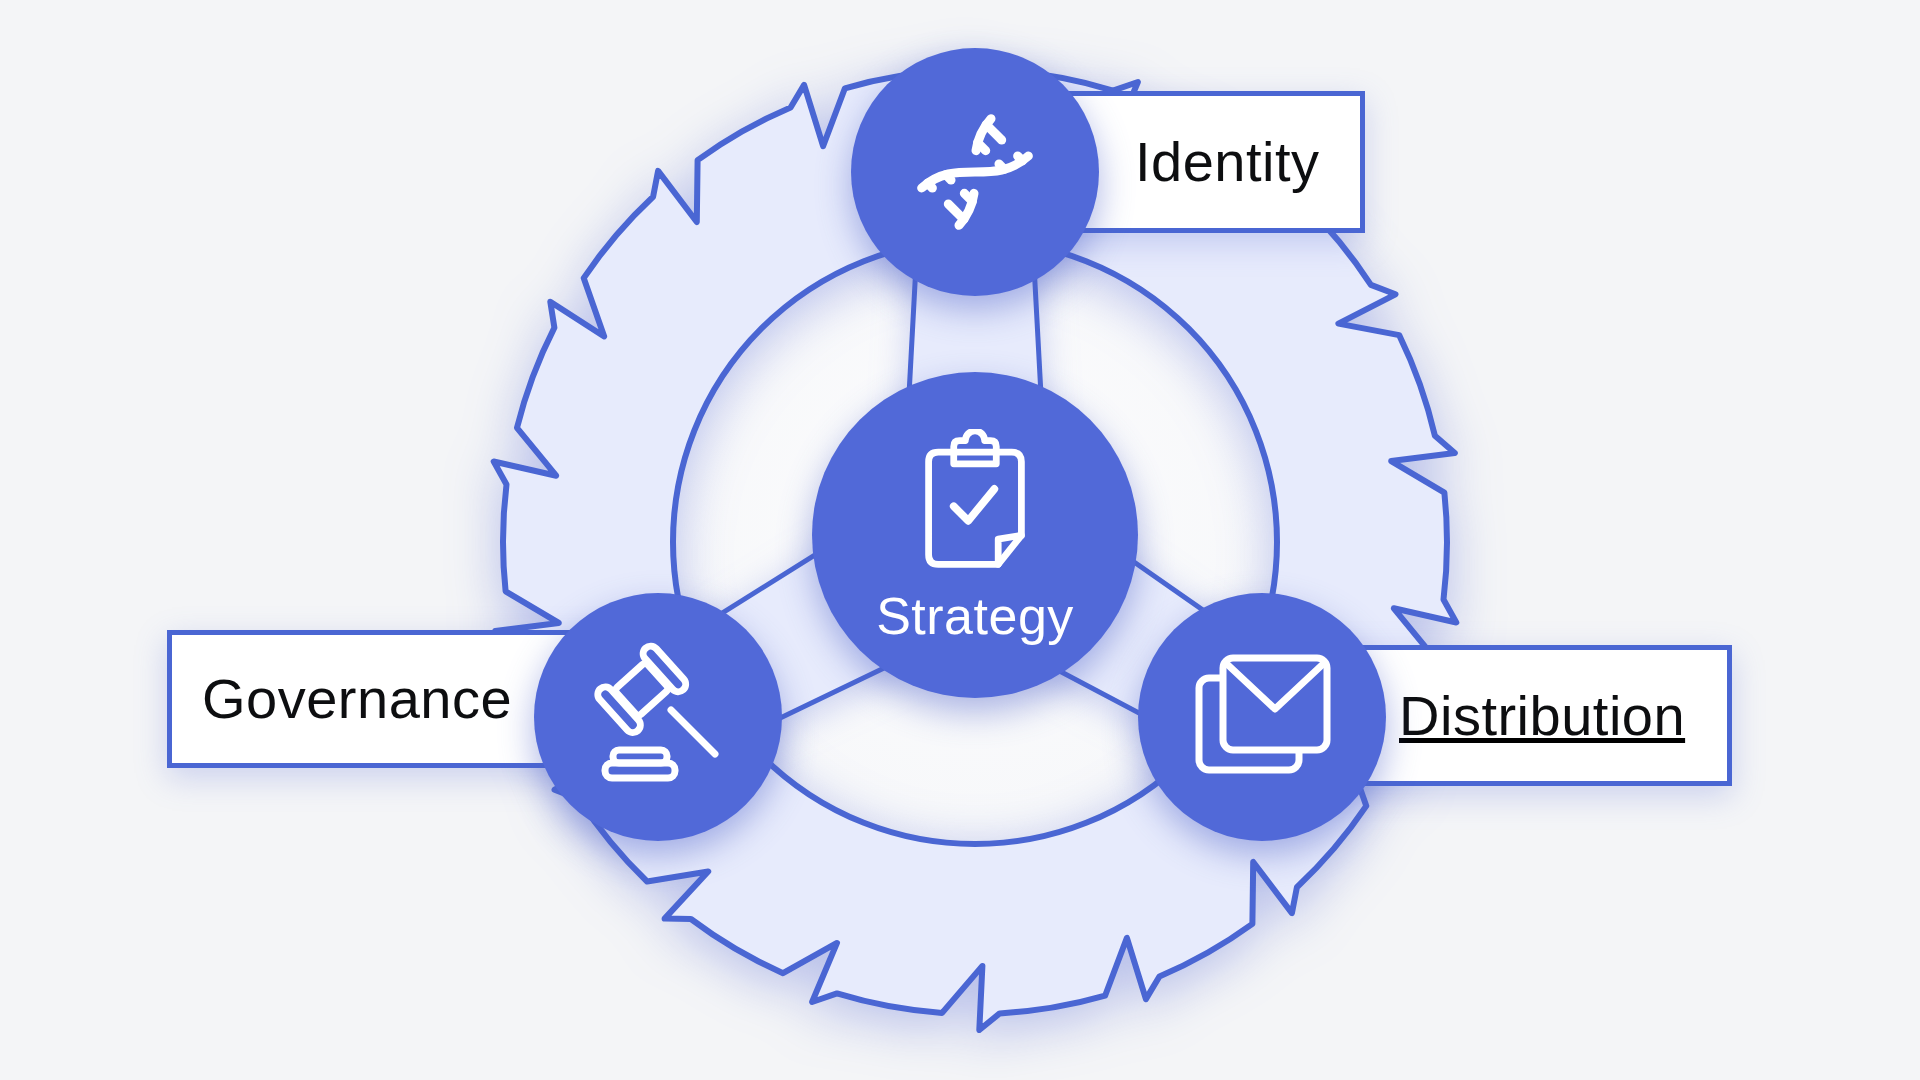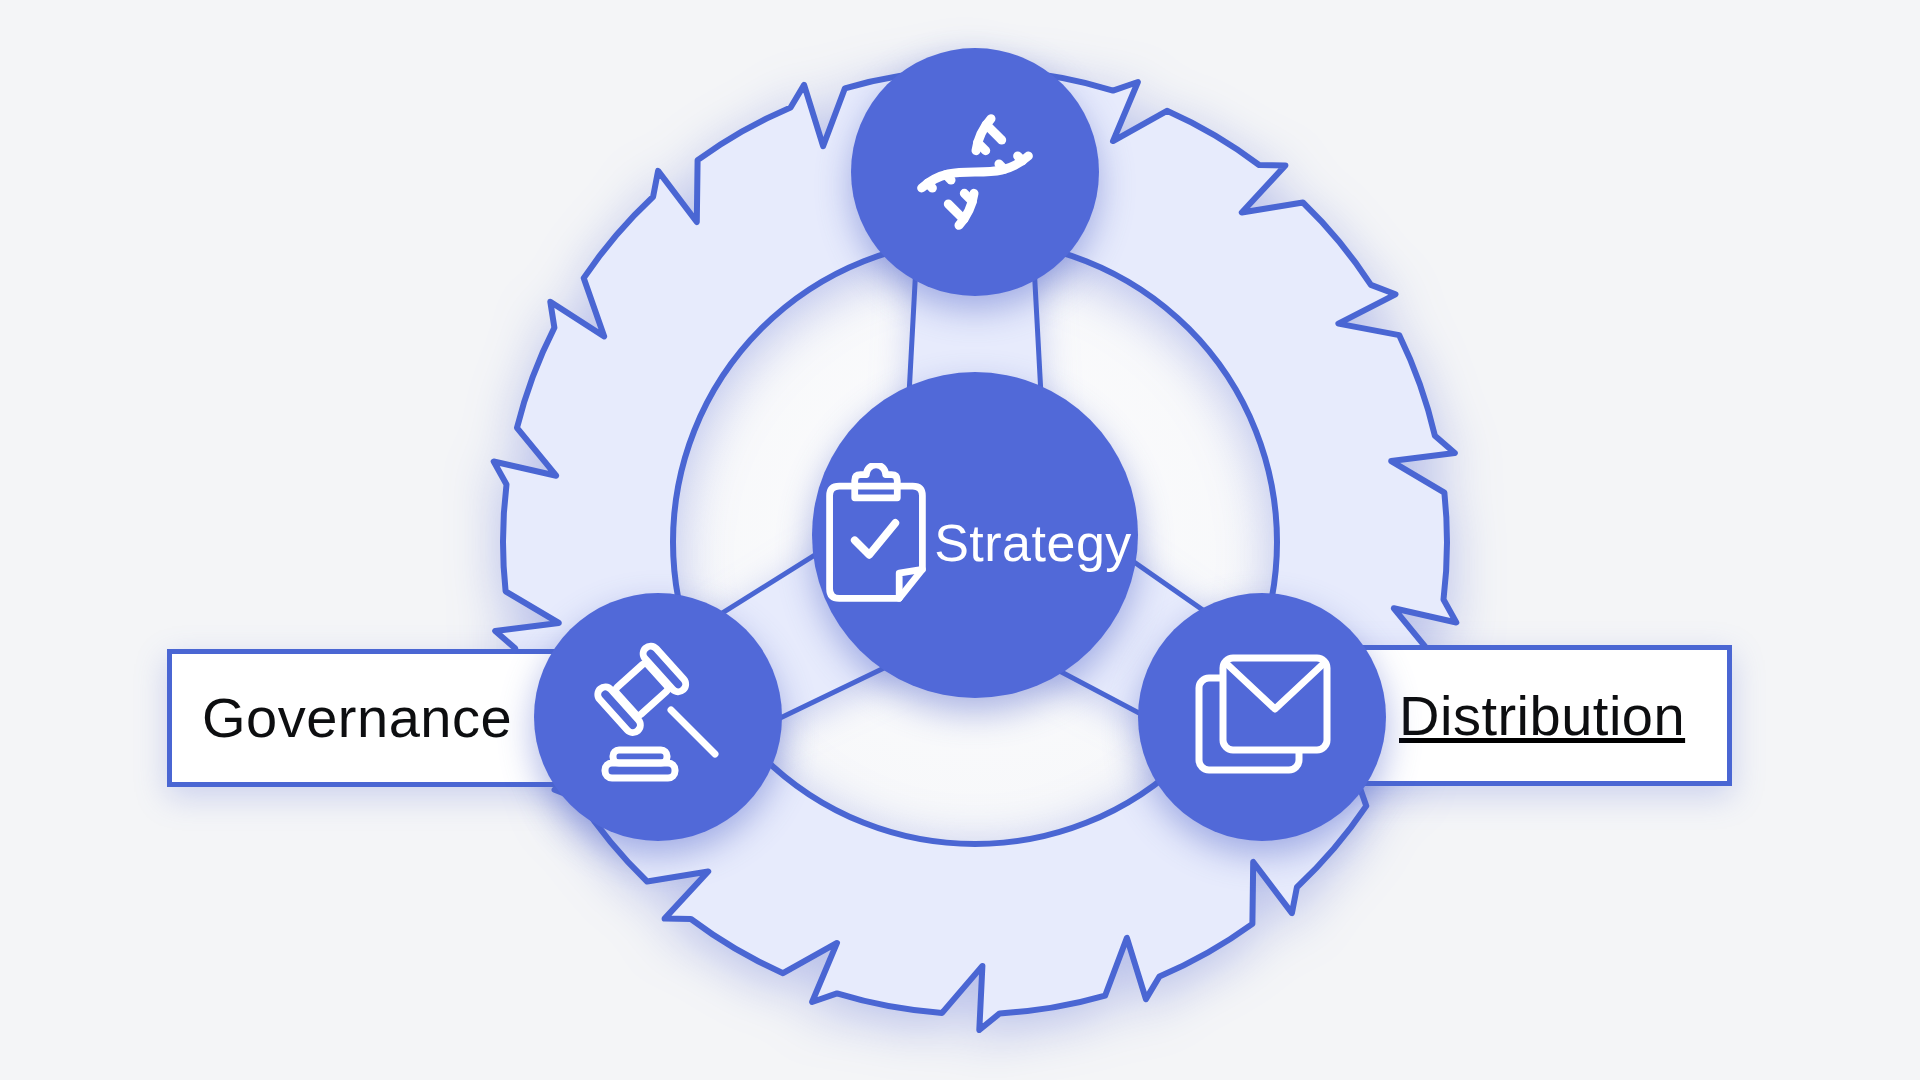--- a/index.html
+++ b/index.html
@@ -45,20 +45,21 @@
   }
   .node-circle{
     position:absolute;z-index:3;border-radius:50%;
     background:var(--node-fill);
     display:flex;align-items:center;justify-content:center;
     box-shadow:0 14px 34px rgba(75,96,200,0.45);
   }
   .node-circle.small{width:248px;height:248px;}
   .node-circle.center{
     width:326px;height:326px;
+    flex-direction:column;
   }
   .center-label{
     color:#ffffff;font-size:52px;line-height:1;margin-top:16px;
     letter-spacing:0.5px;
   }
   .icon-svg{display:block;}
   .istroke{
     fill:none;stroke:var(--icon-stroke);
     stroke-linecap:round;stroke-linejoin:round;
   }
@@ -78,21 +79,24 @@
     </defs>
     <circle id="hub" cx="975" cy="542" r="302" fill="url(#hubGrad)"></circle>
     <path id="gear-ring" class="ring" d="M 1007.9 71.1 A 472 472 0 0 1 1113.0 90.6 L 1137.9 82.0 L 1113.0 141.1 L 1167.0 110.8 A 472 472 0 0 1 1259.1 165.0 L 1285.4 165.4 L 1241.8 212.5 L 1302.9 202.5 A 472 472 0 0 1 1370.9 284.9 L 1395.5 294.3 L 1338.4 323.6 L 1399.2 335.1 A 472 472 0 0 1 1434.9 435.8 L 1454.8 453.1 L 1391.2 461.1 L 1444.4 492.7 A 472 472 0 0 1 1443.5 599.5 L 1456.3 622.5 L 1393.8 608.3 L 1433.0 656.2 A 472 472 0 0 1 1395.6 756.3 L 1399.7 782.3 L 1345.8 747.6 L 1366.3 805.9 A 472 472 0 0 1 1296.9 887.2 L 1291.9 913.1 L 1253.2 862.0 L 1252.4 923.9 A 472 472 0 0 1 1159.4 976.5 L 1145.9 999.1 L 1126.9 937.8 L 1105.1 995.7 A 472 472 0 0 1 999.7 1013.4 L 979.3 1030.0 L 982.4 965.9 L 942.1 1012.9 A 472 472 0 0 1 837.0 993.4 L 812.1 1002.0 L 837.0 942.9 L 783.0 973.2 A 472 472 0 0 1 690.9 919.0 L 664.6 918.6 L 708.2 871.5 L 647.1 881.5 A 472 472 0 0 1 579.1 799.1 L 554.5 789.7 L 611.6 760.4 L 550.8 748.9 A 472 472 0 0 1 515.1 648.2 L 495.2 630.9 L 558.8 622.9 L 505.6 591.3 A 472 472 0 0 1 506.5 484.5 L 493.7 461.5 L 556.2 475.7 L 517.0 427.8 A 472 472 0 0 1 554.4 327.7 L 550.3 301.7 L 604.2 336.4 L 583.7 278.1 A 472 472 0 0 1 653.1 196.8 L 658.1 170.9 L 696.8 222.0 L 697.6 160.1 A 472 472 0 0 1 790.6 107.5 L 804.1 84.9 L 823.1 146.2 L 844.9 88.3 A 472 472 0 0 1 950.3 70.6 L 970.7 54.0 L 967.6 118.1 L 1007.9 71.1 Z M 1277.0 542.0 A 302 302 0 1 0 673.0 542.0 A 302 302 0 1 0 1277.0 542.0 Z"></path>
     <g id="spokes">
         <polygon points="1043.0,432.0 1029.0,172.0 921.0,172.0 907.0,432.0" class="spoke"></polygon>
         <polygon points="845.8,535.6 631.9,669.7 684.1,764.3 911.6,654.7" class="spoke"></polygon>
         <polygon points="1033.5,657.3 1233.9,763.1 1290.1,670.9 1104.3,541.2" class="spoke"></polygon>
       </g>
   </svg>
 
-  <div class="label-box" style="left:167px;top:649px;width:473px;height:138px;padding-left:30px;">
+  <div class="label-box" style="left:1030px;top:91px;width:335px;height:142px;padding-left:100px;">
+    <span>Identity</span>
+  </div>
+  <div class="label-box" style="left:167px;top:630px;width:473px;height:138px;padding-left:30px;">
     <span>Governance</span>
   </div>
   <div class="label-box" style="left:1290px;top:645px;width:442px;height:141px;padding-left:104px;text-decoration:underline;">
     <span>Distribution</span>
   </div>
 
   <div class="node-circle small" style="left:851px;top:48px;">
     <svg class="icon-svg" width="128" height="128" viewBox="0 0 120 120">
       <g class="istroke" stroke-width="1.7" transform="scale(5)">
         <path d="m10 16 1.5 1.5"></path>

